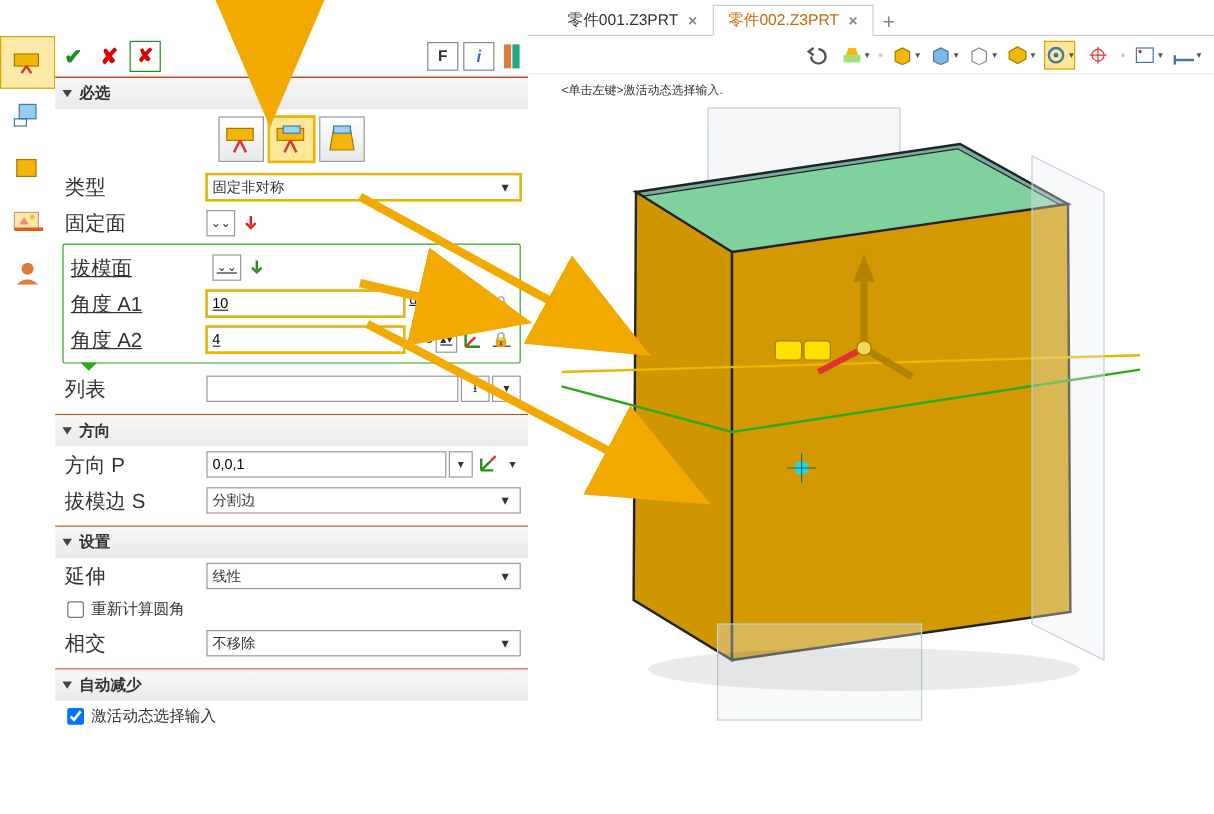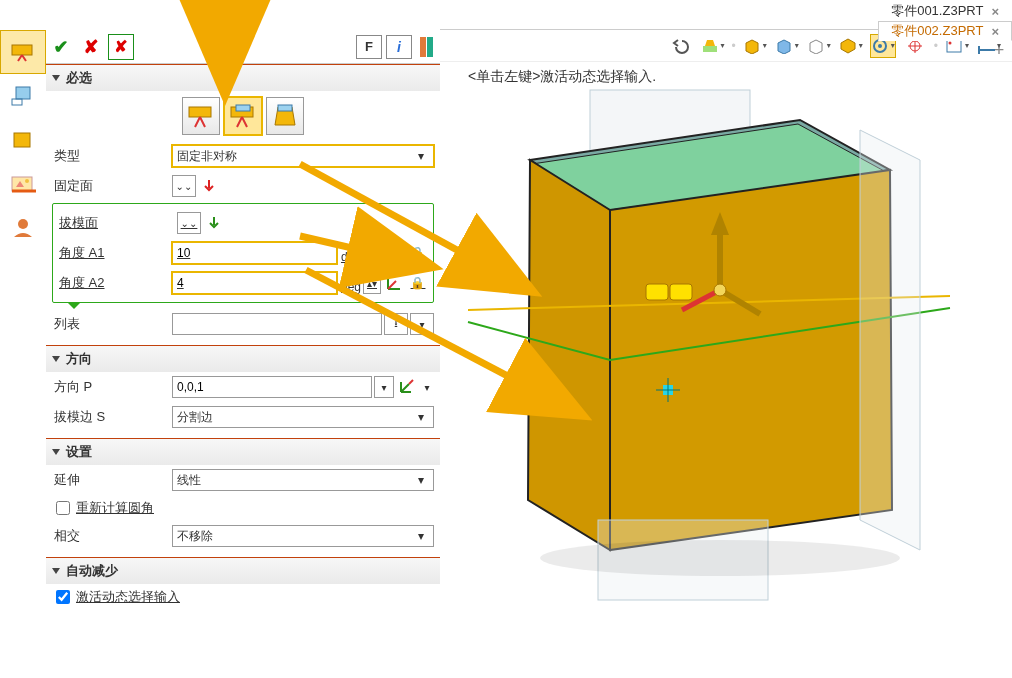--- a/index.html
+++ b/index.html
@@ -30,49 +30,49 @@
   .section { border-top:1px solid #c2410c; }
   .sec-head { height:26px; background:linear-gradient(#f7f7f7,#eaeaea); display:flex; align-items:center; padding:0 6px; font-size:13px; font-weight:bold; }
   .sec-head .tri { display:inline-block; width:0; height:0; border-left:4px solid transparent; border-right:4px solid transparent; border-top:6px solid #444; margin-right:6px; }
 
   .mode-row { height:50px; display:flex; align-items:center; justify-content:center; gap:4px; }
   .mode-btn { width:38px; height:38px; background:linear-gradient(#fff,#e8e8e8); border:1px solid #999; display:inline-flex; align-items:center; justify-content:center; position:relative; }
   .mode-btn.active { background:#ffe79a; border:1px solid #d7a900; }
 
   .form-area { padding:0 6px 6px 6px; }
   .frow { display:flex; align-items:center; height:30px; gap:4px; }
-  .frow .fl { width:116px; padding-left:2px; font-size:13px; }
-  .frow .fc { flex:1; display:flex; align-items:flex-end; gap:2px; }
+  .frow .fl { width:116px; padding-left:2px; font-size:17px; }
+  .frow .fc { flex:1; display:flex; align-items:flex-start; gap:2px; }
   .frow input[type=text], .frow .combo, .frow select { flex:1; height:22px; border:1px solid #999; padding:0 4px; font-size:12px; background:#fff; }
   .frow .combo { display:flex; align-items:center; justify-content:space-between; }
   .frow .combo .dd { width:16px; text-align:center; }
   .frow .chev { width:24px; height:22px; border:1px solid #999; background:#fff; display:inline-flex; align-items:center; justify-content:center; font-size:10px; }
   .frow .extra-btn { width:22px; height:22px; display:inline-flex; align-items:center; justify-content:center; }
   .hl-yellow { outline:2px solid #eab600; outline-offset:-1px; }
 
   .group-box { border:1px solid #bbb; border-radius:2px; margin:2px 0 6px 0; padding:4px 4px; position:relative; }
   .group-box.green { border:1px solid #2da81a;text-decoration:underline; }
   .group-box.green:after { content:""; position:absolute; left:14px; bottom:-7px; width:0; height:0; border-left:7px solid transparent; border-right:7px solid transparent; border-top:7px solid #2da81a; }
 
-  .chkrow { display:flex; align-items:center; height:26px; padding-left:4px; gap:6px; font-size:13px;text-decoration:underline; }
+  .chkrow { display:flex; align-items:center; height:26px; padding-left:4px; gap:6px; font-size:13px; }
   .chkrow input { width:14px; height:14px; }
 
   
   .right { position:absolute; left:440px; top:0; right:0; bottom:0; background:#fff; }
-  .tabs { height:30px; display:flex; align-items:flex-end; padding-left:20px; border-bottom:1px solid #ccc; background:#fff;flex-direction:column; }
+  .tabs { height:30px; display:flex; align-items:flex-end; padding-left:20px; border-bottom:1px solid #ccc; background:#fff; }
   .tab { height:26px; padding:0 12px; display:inline-flex; align-items:center; gap:8px; font-size:13px; border:1px solid transparent; position:relative; top:1px; }
   .tab.active { background:#fff; border:1px solid #ccc; border-bottom:1px solid #fff; color:#c46a00; }
   .tab .x { color:#888; font-weight:bold; }
   .plus-tab { width:26px; text-align:center; color:#888; font-size:18px; }
 
   .r-toolbar { height:32px; display:flex; align-items:center; justify-content:flex-end; padding:0 10px; gap:6px; border-bottom:1px solid #eee; }
   .r-toolbar .rb { width:26px; height:24px; display:inline-flex; align-items:center; justify-content:center; border:1px solid transparent; }
   .r-toolbar .rb .dd { font-size:8px; margin-left:2px; color:#555; }
 
-  .hint { position:absolute; left:28px; top:68px; font-size:14px; }
+  .hint { position:absolute; left:28px; top:68px; font-size:10px; }
 
   .view3d { position:absolute; left:10px; top:60px; right:0; bottom:0; }
 
   
   .arrow-svg { position:absolute; left:0; top:0; width:1012px; height:678px; pointer-events:none; }
 
   
   svg { display:block; }
 </style>
 </head>

